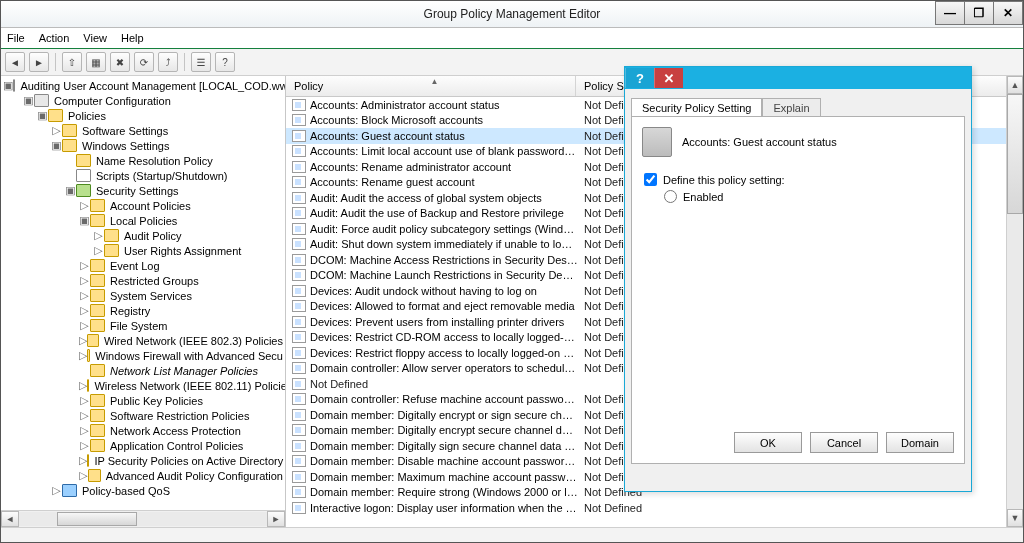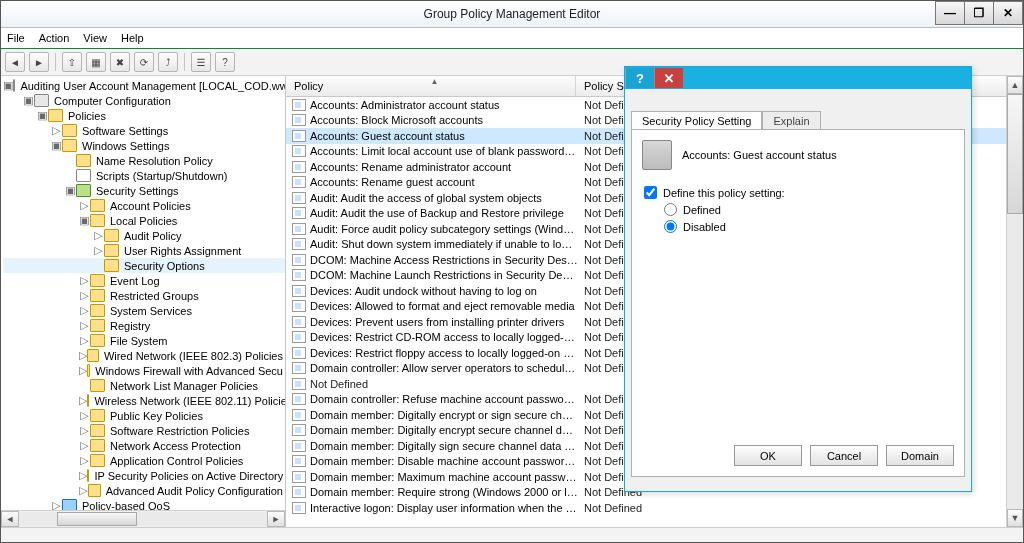--- a/index.html
+++ b/index.html
@@ -48,21 +48,21 @@
 .vscroll .thumb{position:absolute;left:0;right:0;background:linear-gradient(#f7f7f7,#d7d7d7);border:1px solid #a8a8a8;box-sizing:border-box}
 .statusbar{height:14px;background:#f3f3f3;border-top:1px solid #cfcfcf}
 
 
 .dialog{position:absolute;left:624px;top:66px;width:346px;height:424px;background:#f0f0f0;border:1px solid #19a8d6;box-shadow:2px 2px 6px rgba(0,0,0,.15)}
 .dialog .dlg-title{height:22px;background:#1bb0e2;color:#fff;display:flex;align-items:center;font-size:11px}
 .dialog .dlg-title .t{flex:1;text-align:center}
 .dialog .dlg-title .dbtn{width:28px;height:20px;display:flex;align-items:center;justify-content:center;font-weight:bold;font-size:13px;border-left:1px solid rgba(255,255,255,.25)}
 .dialog .dlg-title .help{background:#19a4d4;color:#fff}
 .dialog .dlg-title .close{background:#c84040;color:#fff}
-.dialog .tabs{display:flex;margin:21px 6px 0 6px}
+.dialog .tabs{display:flex;margin:8px 6px 0 6px}
 .dialog .tab{padding:3px 10px;background:#fff;border:1px solid #b0b0b0;border-bottom:none;font-size:11px;position:relative;top:1px}
 .dialog .tab.inactive{background:#ececec;color:#444}
 .dialog .tabpage{margin:0 6px 6px 6px;background:#fff;border:1px solid #b0b0b0;height:348px;padding:10px;box-sizing:border-box;position:relative}
 .dialog .hdr{display:flex;align-items:center;gap:10px;margin-bottom:16px}
 .dialog .hdr .bigic{width:28px;height:28px;background:linear-gradient(#d7d7d7,#bcbcbc);border:1px solid #888;border-radius:2px}
 .dialog .chkrow,.dialog .radrow{display:flex;align-items:center;gap:6px;margin:4px 0 4px 2px}
 .dialog input[type=checkbox],.dialog input[type=radio]{margin:0}
 .dialog .radios{margin-left:20px;margin-top:4px}
 .dialog .btnrow{position:absolute;right:10px;bottom:10px;display:flex;gap:8px}
 .dialog button{width:68px;height:21px;background:linear-gradient(#fefefe,#e3e3e3);border:1px solid #9a9a9a;font-size:11px}
@@ -157,25 +157,20 @@
           <div class="row" style="padding-left: 90px;">
             <span class="tw">▷</span>
             <span class="ic "></span>
             <span class="lbl">Audit Policy</span>
           </div>
           <div class="row" style="padding-left: 90px;">
             <span class="tw">▷</span>
             <span class="ic "></span>
             <span class="lbl">User Rights Assignment</span>
           </div>
-          <div class="row sel" style="padding-left: 90px;">
-            <span class="tw"></span>
-            <span class="ic "></span>
-            <span class="lbl">Security Options</span>
-          </div>
           <div class="row" style="padding-left: 76px;">
             <span class="tw">▷</span>
             <span class="ic "></span>
             <span class="lbl">Event Log</span>
           </div>
           <div class="row" style="padding-left: 76px;">
             <span class="tw">▷</span>
             <span class="ic "></span>
             <span class="lbl">Restricted Groups</span>
           </div>
@@ -197,21 +192,21 @@
           <div class="row" style="padding-left: 76px;">
             <span class="tw">▷</span>
             <span class="ic "></span>
             <span class="lbl">Wired Network (IEEE 802.3) Policies</span>
           </div>
           <div class="row" style="padding-left: 76px;">
             <span class="tw">▷</span>
             <span class="ic "></span>
             <span class="lbl">Windows Firewall with Advanced Secu</span>
           </div>
-          <div class="row" style="padding-left: 76px;">
+          <div class="row" style="padding-left: 76px; font-style: italic;">
             <span class="tw"></span>
             <span class="ic "></span>
             <span class="lbl">Network List Manager Policies</span>
           </div>
           <div class="row" style="padding-left: 76px;">
             <span class="tw">▷</span>
             <span class="ic "></span>
             <span class="lbl">Wireless Network (IEEE 802.11) Policies</span>
           </div>
           <div class="row" style="padding-left: 76px;">
@@ -432,25 +427,21 @@
       <div class="bigic"></div>
       <div>Accounts: Guest account status</div>
     </div>
     <label class="chkrow">
       <input type="checkbox" checked="" style="">
       <span>Define this policy setting:</span>
     </label>
     <div class="radios">
       <label class="radrow">
         <input type="radio" name="r" style="">
-        <span>Defined</span>
-      </label>
-      <label class="radrow">
-        <input type="radio" name="r" checked="" style="">
-        <span>Disabled</span>
+        <span>Enabled</span>
       </label>
     </div>
     <div class="btnrow">
       <button>OK</button>
       <button>Cancel</button>
       <button>Domain</button>
     </div>
   </div>
 </div>
 

